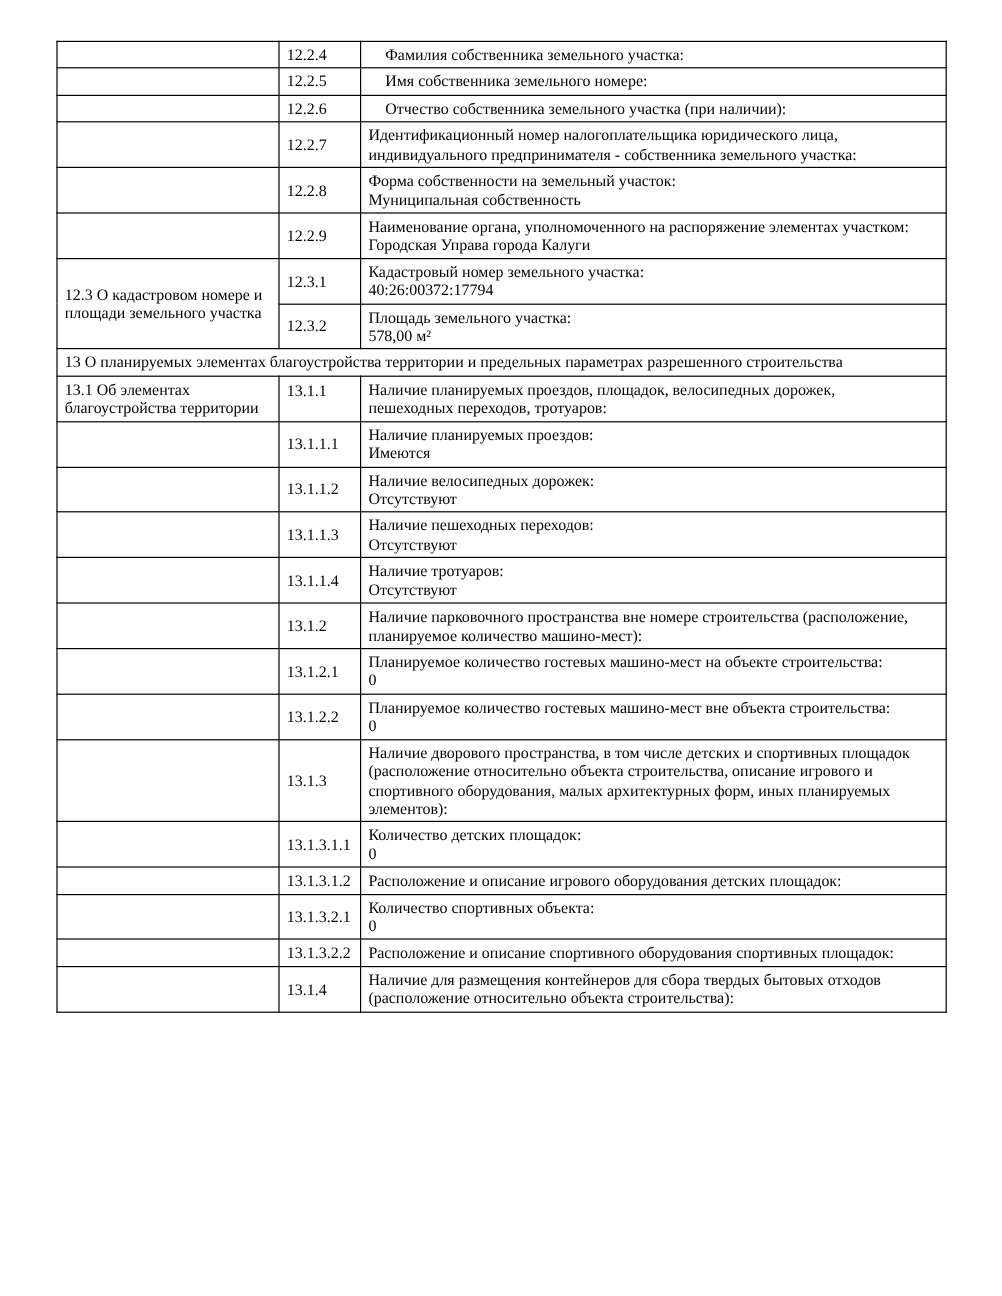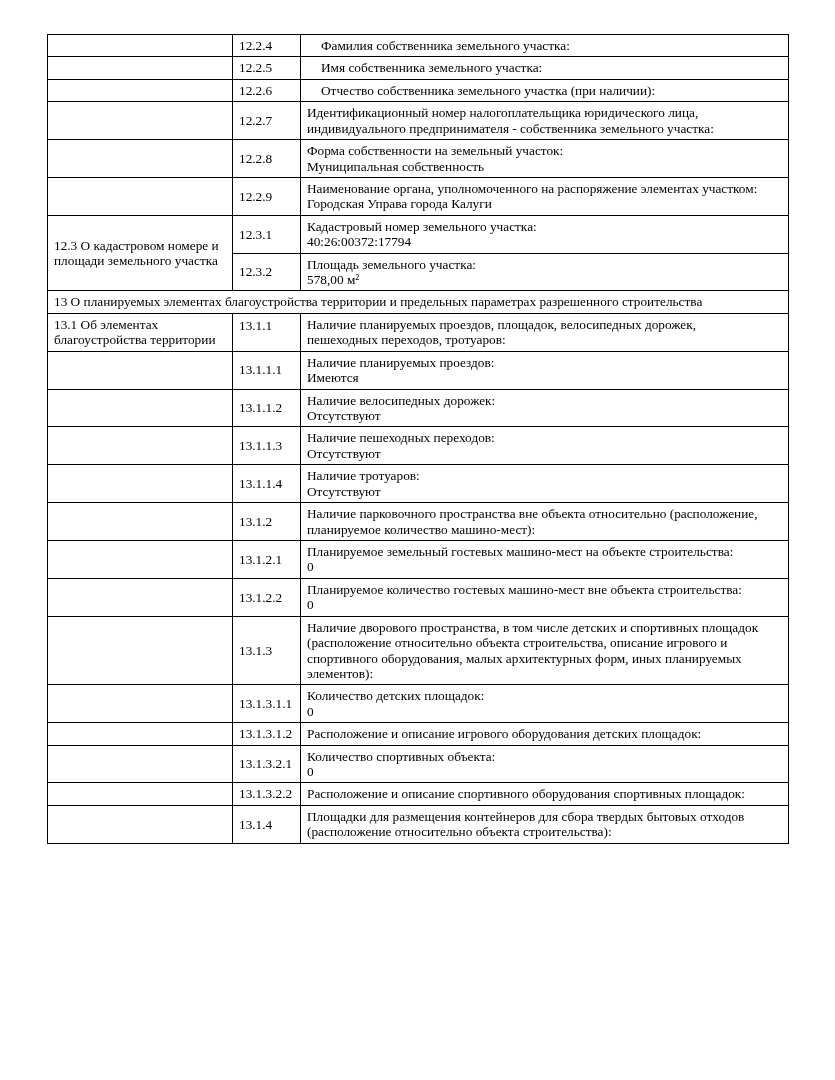--- a/index.html
+++ b/index.html
@@ -99,21 +99,21 @@
           <span class="txt">Фамилия собственника земельного участка:</span>
         </td>
       </tr>
 
       <tr>
         <td class="col-label">
             <span class="txt"></span>
           </td>
         <td class="col-num"><span>12.2.5</span></td>
         <td class="col-text mid">
-          <span class="txt">Имя собственника земельного участка:</span>
+          <span class="txt">Имя собственника земельного номере:</span>
         </td>
       </tr>
 
       <tr>
         <td class="col-label">
             <span class="txt"></span>
           </td>
         <td class="col-num"><span>12.2.6</span></td>
         <td class="col-text mid">
           <span class="txt">Отчество собственника земельного участка (при наличии):</span>
@@ -232,31 +232,31 @@
           <span class="val">Отсутствуют</span>
         </td>
       </tr>
 
       <tr>
         <td class="col-label">
             <span class="txt"></span>
           </td>
         <td class="col-num"><span>13.1.2</span></td>
         <td class="col-text">
-          <span class="txt">Наличие парковочного пространства вне объекта относительно (расположение, планируемое количество машино-мест):</span>
+          <span class="txt">Наличие парковочного пространства вне номере строительства (расположение, планируемое количество машино-мест):</span>
         </td>
       </tr>
 
       <tr>
         <td class="col-label">
             <span class="txt"></span>
           </td>
         <td class="col-num"><span>13.1.2.1</span></td>
         <td class="col-text">
-          <span class="txt">Планируемое земельный гостевых машино-мест на объекте строительства:</span>
+          <span class="txt">Планируемое количество гостевых машино-мест на объекте строительства:</span>
           <span class="val">0</span>
         </td>
       </tr>
 
       <tr>
         <td class="col-label">
             <span class="txt"></span>
           </td>
         <td class="col-num"><span>13.1.2.2</span></td>
         <td class="col-text">
@@ -316,19 +316,19 @@
           <span class="txt">Расположение и описание спортивного оборудования спортивных площадок:</span>
         </td>
       </tr>
 
       <tr>
         <td class="col-label">
             <span class="txt"></span>
           </td>
         <td class="col-num"><span>13.1.4</span></td>
         <td class="col-text small">
-          <span class="txt">Площадки для размещения контейнеров для сбора твердых бытовых отходов (расположение относительно объекта строительства):</span>
+          <span class="txt">Наличие для размещения контейнеров для сбора твердых бытовых отходов (расположение относительно объекта строительства):</span>
         </td>
       </tr>
 
     </tbody>
   </table>
 </div>
 
 </body></html>

